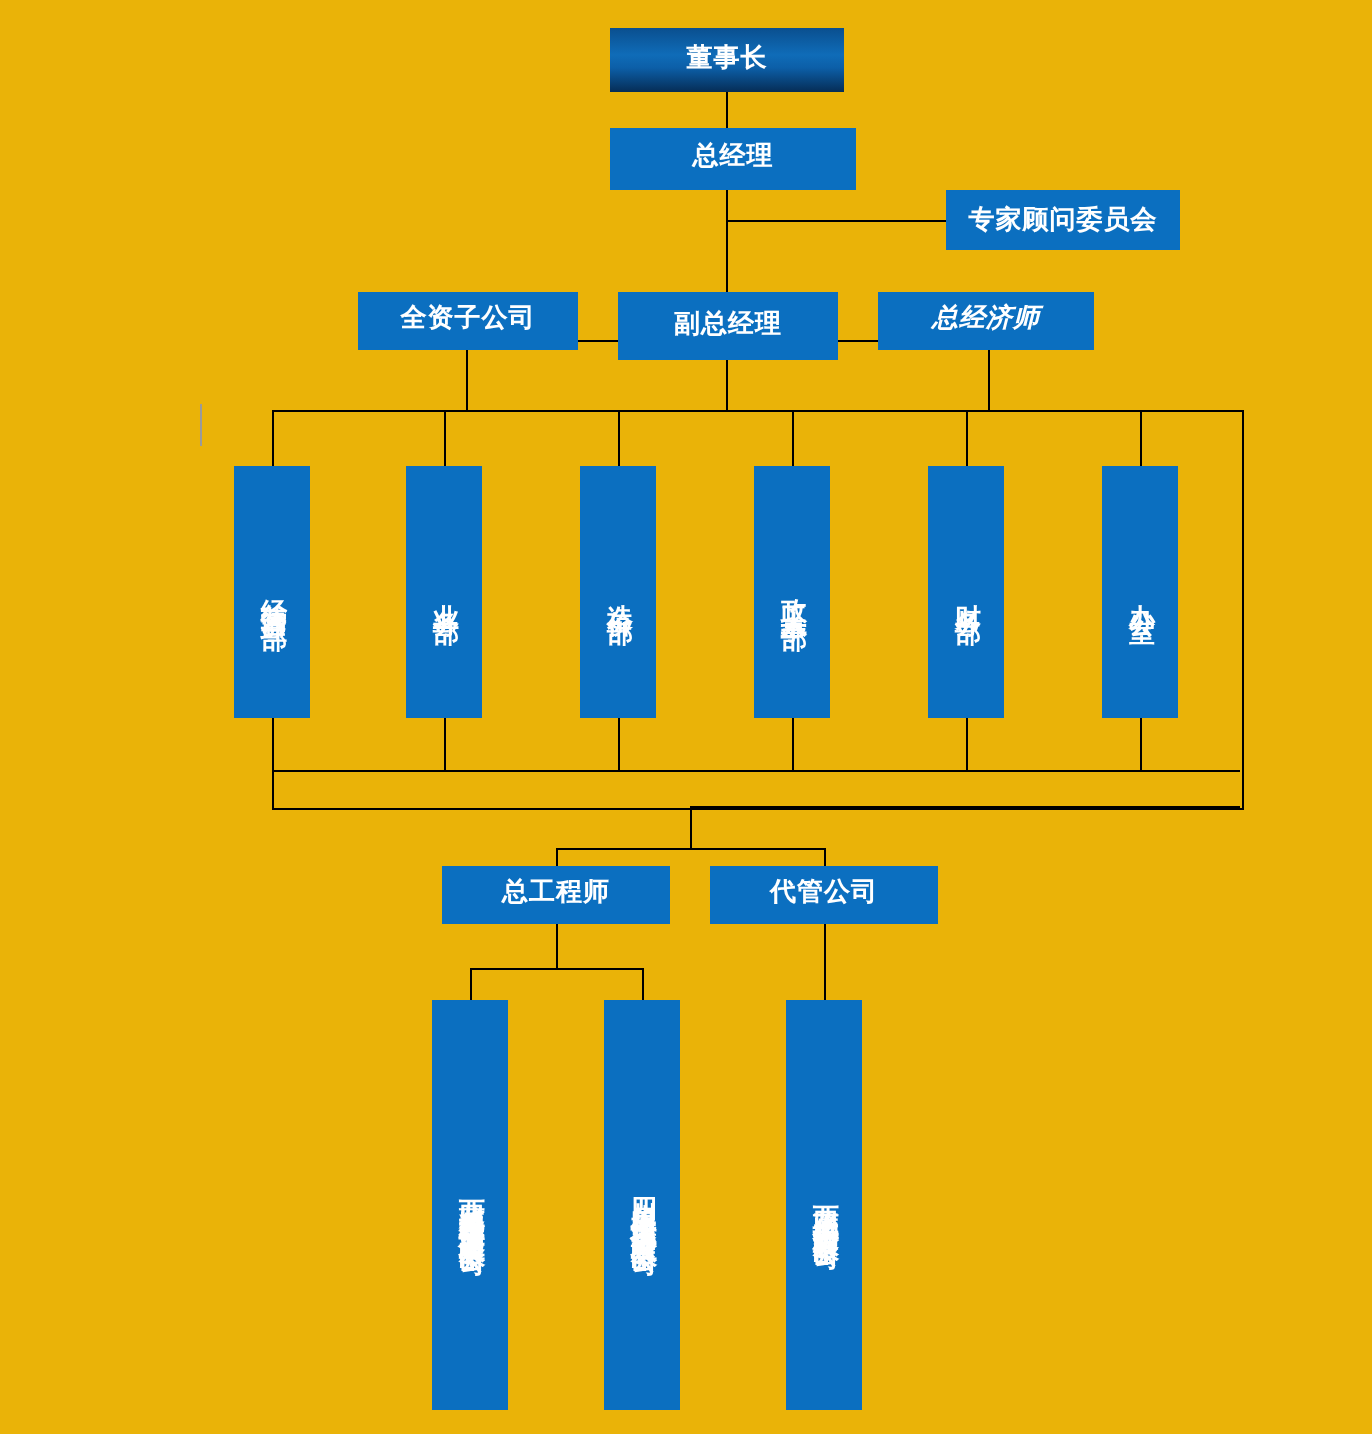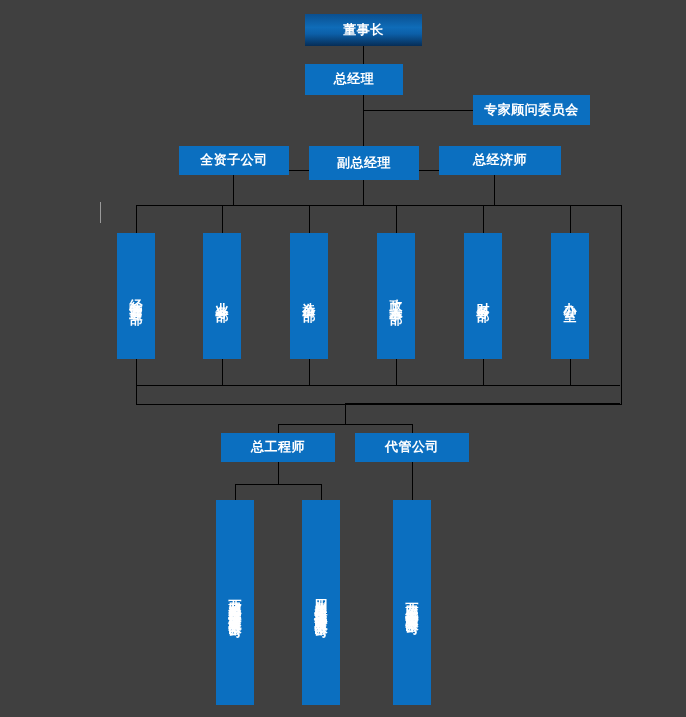--- a/index.html
+++ b/index.html
@@ -8,21 +8,21 @@
     padding: 0;
     background: #ffffff;
   }
   body {
     font-family: "DejaVu Sans", "Liberation Sans", sans-serif;
   }
   #chart {
     position: relative;
     width: 686px;
     height: 717px;
-    background: #404040;
+    background: #eab308;
     overflow: hidden;
   }
   .node {
     position: absolute;
     background: #0b6fc0;
     color: #ffffff;
     box-sizing: border-box;
     display: flex;
     align-items: center;
     justify-content: center;
@@ -68,36 +68,36 @@
 </style>
 </head>
 <body>
 
 <div id="chart">
 
   <div class="node horiz gradient" style="left:305px; top:14px; width:117px; height:32px;">董事长</div>
 
   <div class="line v" style="left:363px; top:46px; height:18px;"></div>
 
-  <div class="node horiz" style="left:305px; top:64px; width:98px; height:31px;">总经理</div>
+  <div class="node horiz" style="left:305px; top:64px; width:123px; height:31px;">总经理</div>
 
   <div class="line v" style="left:363px; top:95px; height:75px;"></div>
 
   <div class="line h" style="left:363px; top:110px; width:110px;"></div>
 
   <div class="node horiz" style="left:473px; top:95px; width:117px; height:30px;font-family:Liberation Serif, serif;">专家顾问委员会</div>
 
   <div class="line h" style="left:233px; top:170px; width:262px;"></div>
   <div class="line v" style="left:233px; top:170px; height:24px;"></div>
   <div class="line v" style="left:363px; top:170px; height:24px;"></div>
   <div class="line v" style="left:494px; top:170px; height:24px;"></div>
 
   <div class="node horiz" style="left:179px; top:146px; width:110px; height:29px;">全资子公司</div>
   <div class="node horiz" style="left:309px; top:146px; width:110px; height:34px;">副总经理</div>
-  <div class="node horiz" style="left:439px; top:146px; width:122px; height:29px;">总经济师</div>
+  <div class="node horiz" style="left:439px; top:146px; width:108px; height:29px;font-style:italic;">总经济师</div>
 
   <div class="line v" style="left:233px; top:175px; height:31px;"></div>
   <div class="line v" style="left:363px; top:175px; height:31px;"></div>
   <div class="line v" style="left:494px; top:175px; height:31px;"></div>
 
   <div class="line v gray" style="left:100px; top:202px; height:21px;"></div>
 
   <div class="bracket" style="left:136px; top:205px; width:484px; height:198px;"></div>
 
   <div class="line h" style="left:136px; top:205px; width:484px;"></div>

